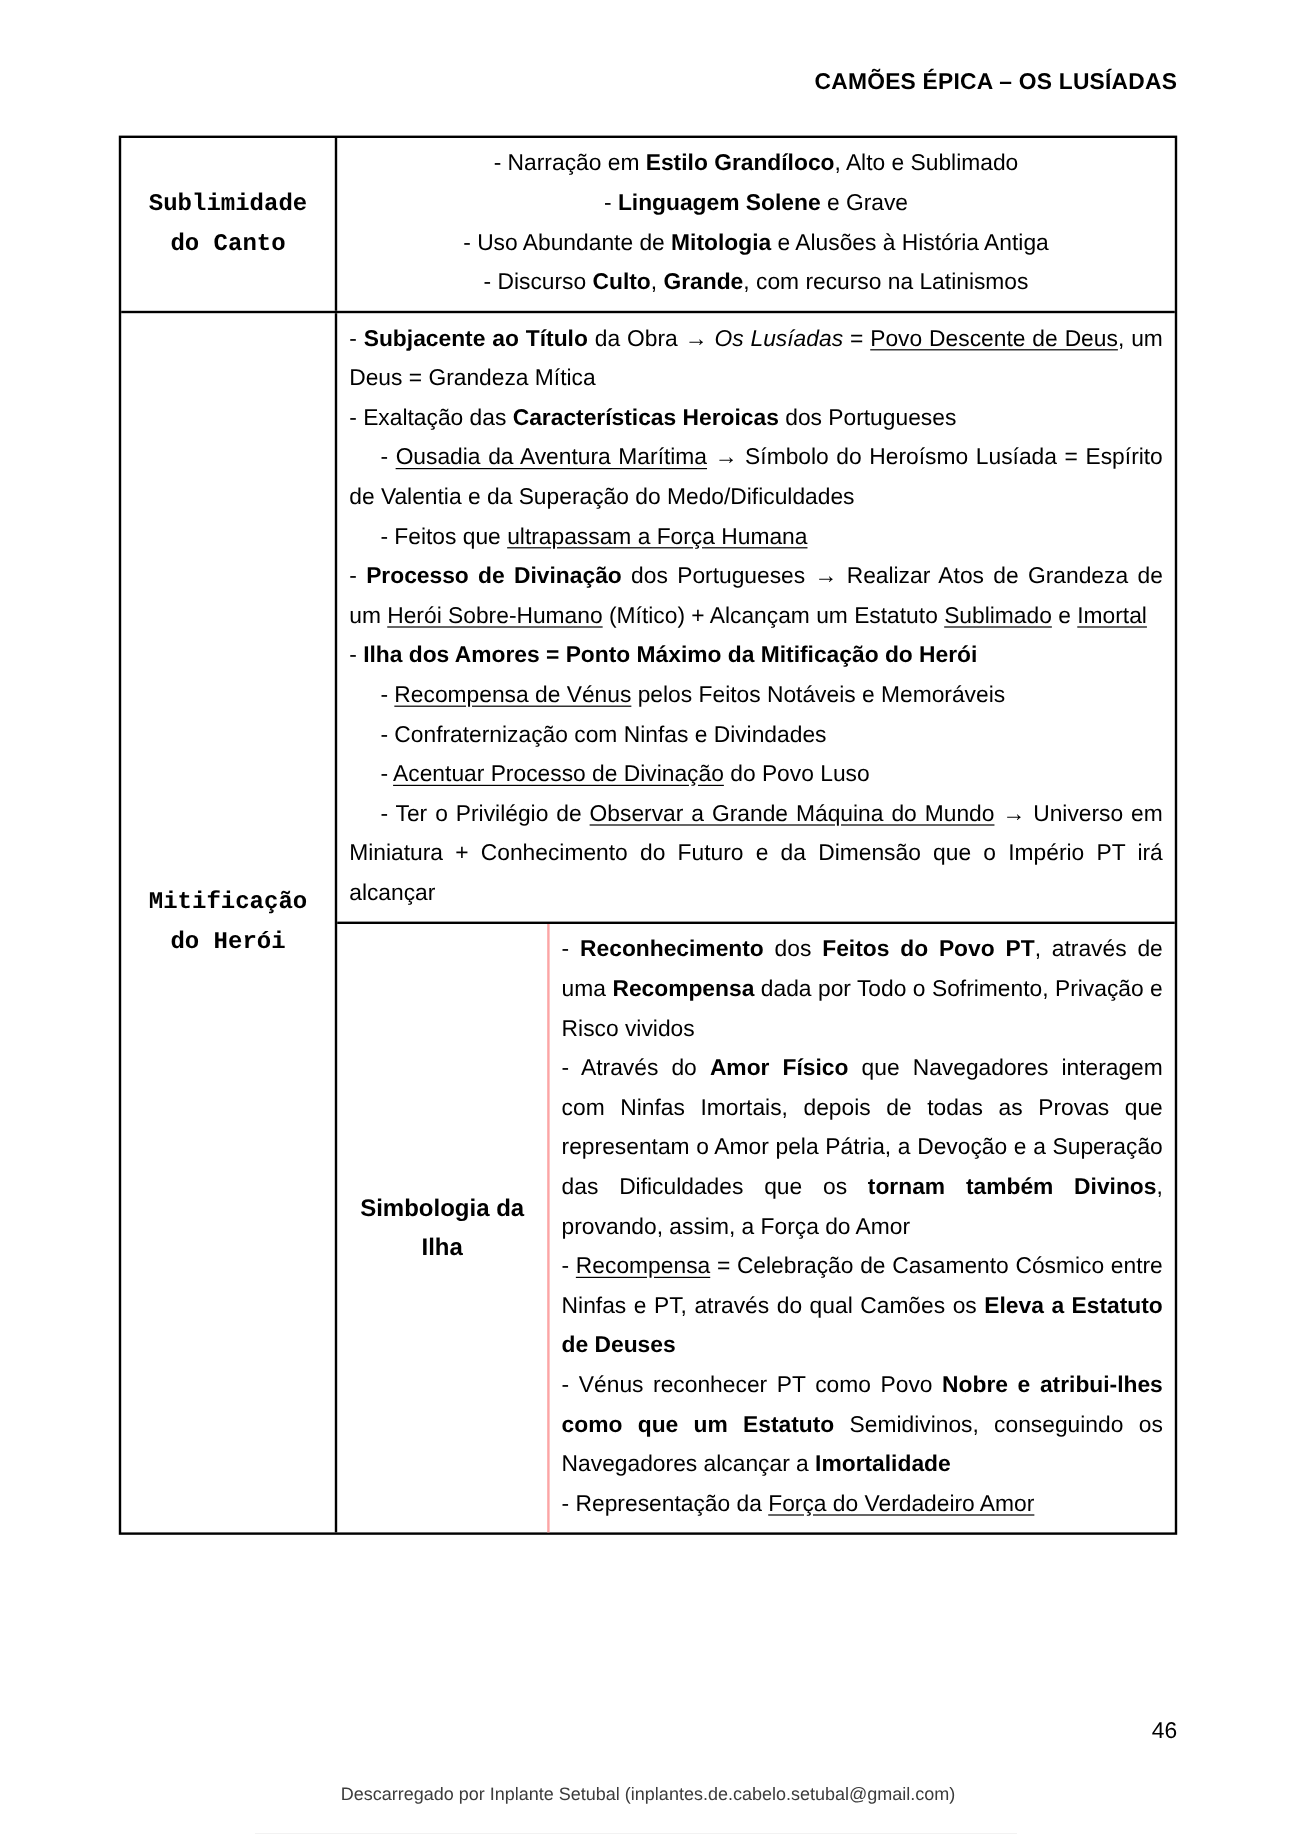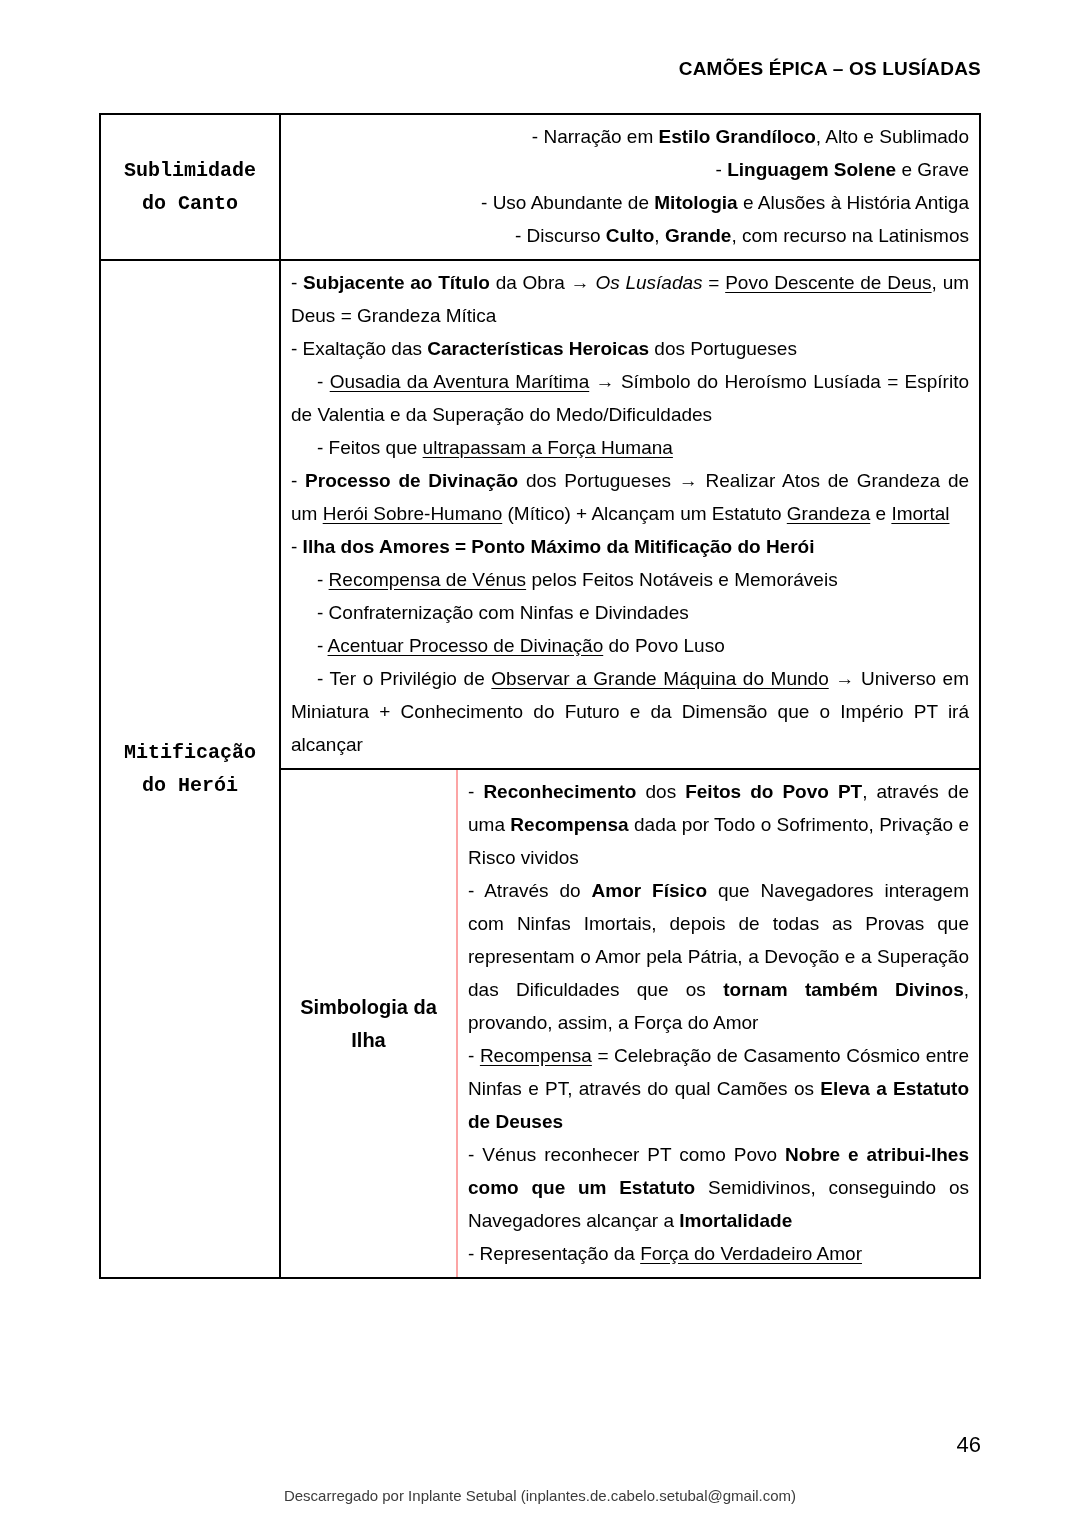--- a/index.html
+++ b/index.html
@@ -53,28 +53,28 @@
     border-right: 2px solid #fca5a5;
     display: flex;
     align-items: center;
     justify-content: center;
     text-align: center;
     font-weight: bold;
     font-size: 20px;
     padding: 4px 10px;
   }
   .sub-right { flex: 1 1 auto; min-width: 0; }
-  .line { text-align: right; }
+  .line { text-align: center; }
   .justify .line { text-align: justify; }
   .line.indent { text-indent: 26px; }
   .page-number {
     position: absolute;
     top: 1432px;
     right: 99px;
-    font-size: 22px;
+    font-size: 19px;
   }
   .doc-footer {
     position: absolute;
     top: 1487px;
     left: 0;
     width: 100%;
     text-align: center;
     font-size: 15px;
     color: #3c3c3c;
   }
@@ -101,21 +101,21 @@
 
     <div class="trow">
       <div class="tcell-left">Mitificação do Herói</div>
       <div class="tcell-right right-col">
 
         <div class="cell-pad justify">
             <div class="line">- <b>Subjacente ao Título</b> da Obra <b>→</b> <i>Os Lusíadas</i> = <u>Povo Descente de Deus</u>, um Deus = Grandeza Mítica</div>
             <div class="line">- Exaltação das <b>Características Heroicas</b> dos Portugueses</div>
             <div class="line indent">- <u>Ousadia da Aventura Marítima</u> <b>→</b> Símbolo do Heroísmo Lusíada = Espírito de Valentia e da Superação do Medo/Dificuldades</div>
             <div class="line indent">- Feitos que <u>ultrapassam a Força Humana</u></div>
-            <div class="line">- <b>Processo de Divinação</b> dos Portugueses <b>→</b> Realizar Atos de Grandeza de um <u>Herói Sobre-Humano</u> (Mítico) + Alcançam um Estatuto <u>Grandeza</u> e <u>Imortal</u></div>
+            <div class="line">- <b>Processo de Divinação</b> dos Portugueses <b>→</b> Realizar Atos de Grandeza de um <u>Herói Sobre-Humano</u> (Mítico) + Alcançam um Estatuto <u>Sublimado</u> e <u>Imortal</u></div>
             <div class="line">- <b>Ilha dos Amores = Ponto Máximo da Mitificação do Herói</b></div>
             <div class="line indent">- <u>Recompensa de Vénus</u> pelos Feitos Notáveis e Memoráveis</div>
             <div class="line indent">- Confraternização com Ninfas e Divindades</div>
             <div class="line indent">- <u>Acentuar Processo de Divinação</u> do Povo Luso</div>
             <div class="line indent">- Ter o Privilégio de <u>Observar a Grande Máquina do Mundo</u> <b>→</b> Universo em Miniatura + Conhecimento do Futuro e da Dimensão que o Império PT irá alcançar</div>
           </div>
 
         <div class="subrow">
           <div class="sub-left">Simbologia da Ilha</div>
           <div class="sub-right cell-pad justify">

